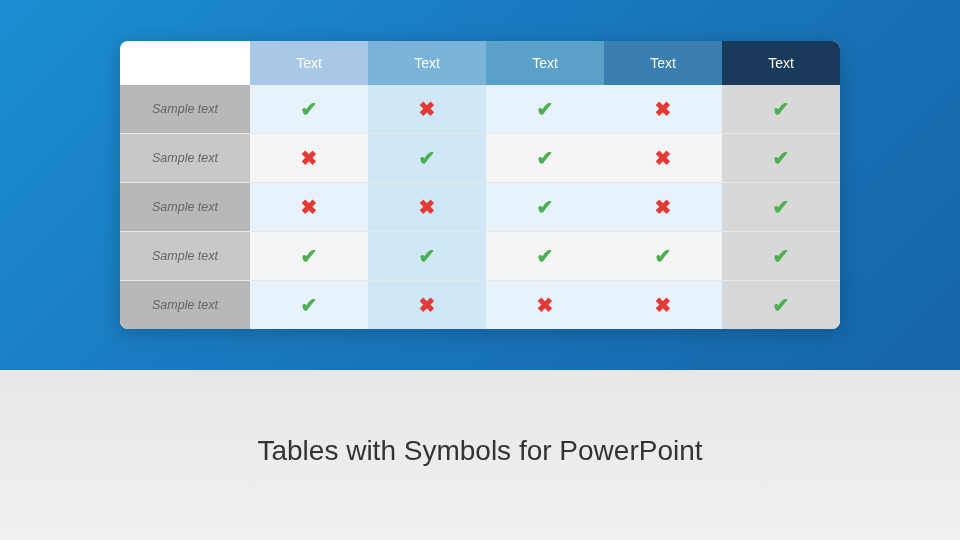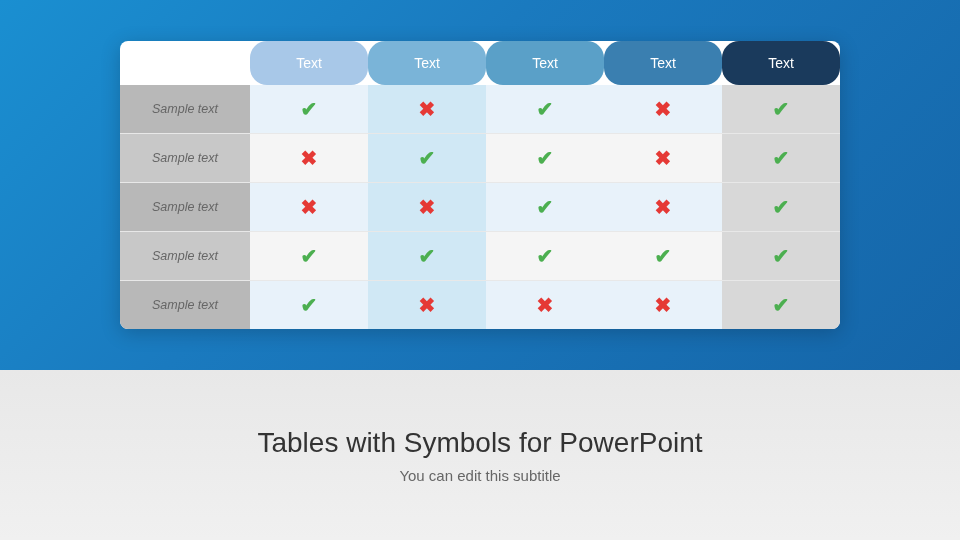--- a/index.html
+++ b/index.html
@@ -44,21 +44,20 @@
       width: 100%;
       border-collapse: collapse;
     }
 
     thead tr th {
       padding: 14px 0;
       font-size: 14px;
       font-weight: 500;
       color: #fff;
       text-align: center;
-      border-radius: 17px;
     }
 
     thead tr th:first-child {
       background: transparent;
       width: 130px;
     }
 
     thead tr th.col1 { background: #a8c8e8; }
     thead tr th.col2 { background: #7ab4d8; }
     thead tr th.col3 { background: #5aa0c8; }
@@ -195,14 +194,13 @@
             <td><span class="cross">✖</span></td>
             <td><span class="check">✔</span></td>
           </tr>
         </tbody>
     </table>
   </div>
 </div>
 
 <div class="bottom-section">
   <h1 class="main-title">Tables with Symbols for PowerPoint</h1>
-  <p class="subtitle">You can edit this subtitle</p>
 </div>
 
 </body></html>

